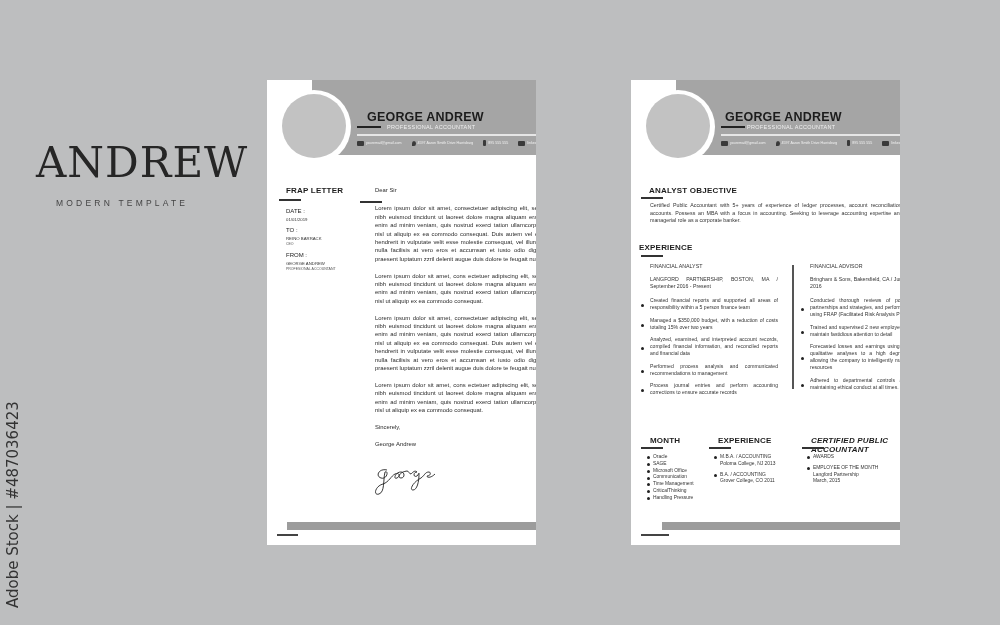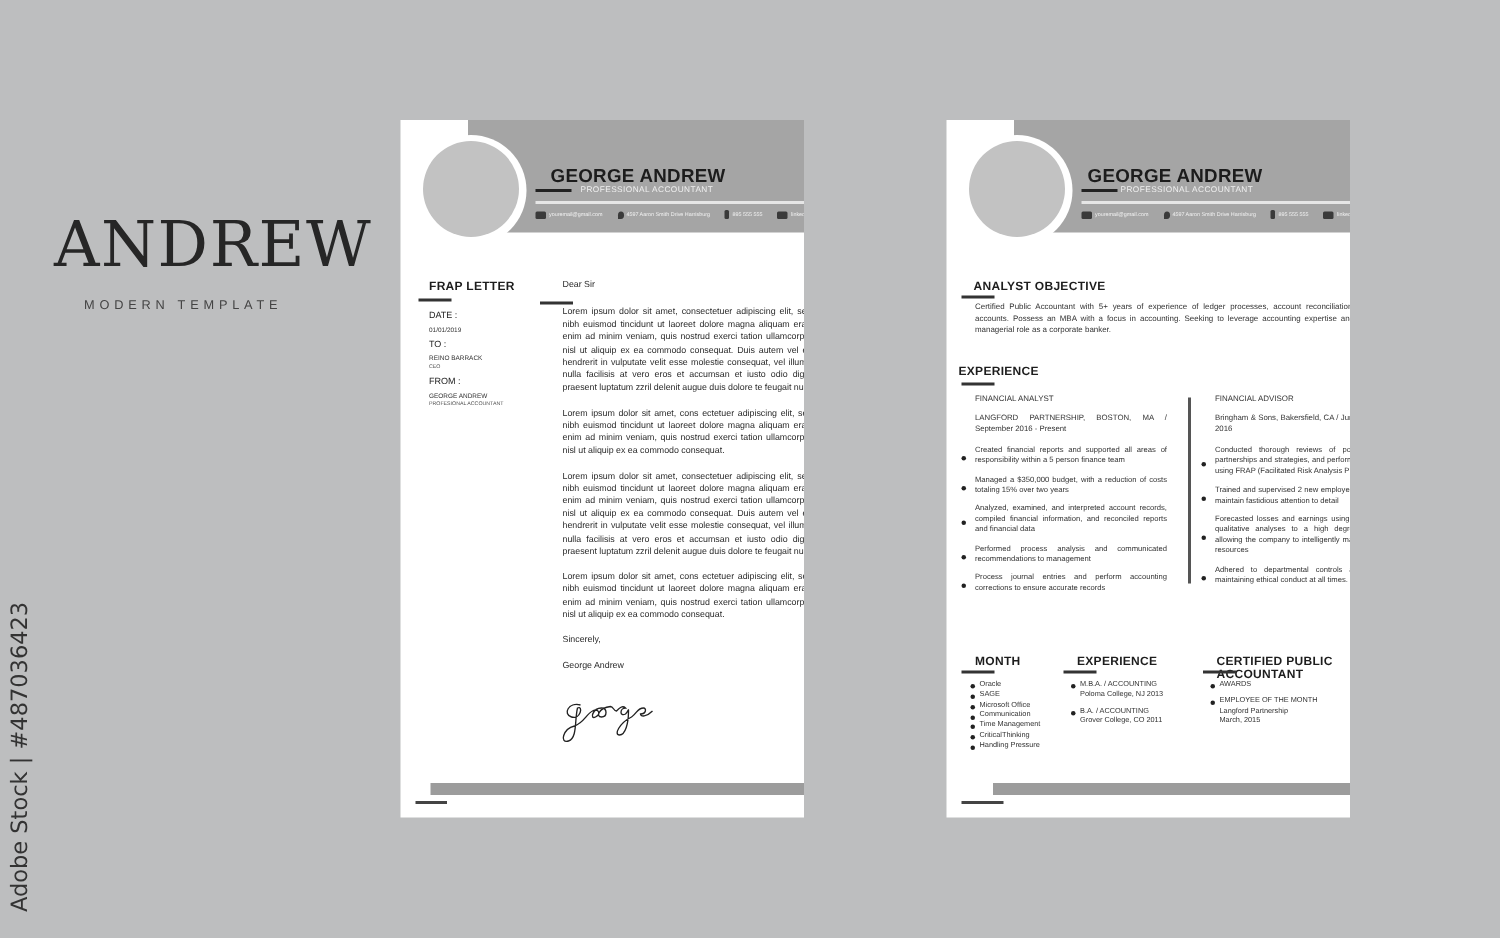--- a/index.html
+++ b/index.html
@@ -199,21 +199,21 @@
     <li>
         <span class="sub">M.B.A. / ACCOUNTING</span>
         <span class="sub">Poloma College, NJ 2013</span>
       </li>
     <li>
         <span class="sub">B.A. / ACCOUNTING</span>
         <span class="sub">Grover College, CO 2011</span>
       </li>
   </ul>
 
-  <div class="sec-title" style="left:180px; top:356px;">CERTIFIED PUBLIC ACCOUNTANT</div>
+  <div class="sec-title" style="left:180px; top:356px;font-style:italic;">CERTIFIED PUBLIC ACCOUNTANT</div>
   <div class="sec-rule" style="left:171px; top:367px;"></div>
   <ul class="small-list spaced" style="left:176px; top:374px;">
     <li>
         <span class="sub">AWARDS</span>
       </li>
     <li>
         <span class="sub">EMPLOYEE OF THE MONTH</span>
         <span class="sub">Langford Partnership</span>
         <span class="sub">March, 2015</span>
       </li>

